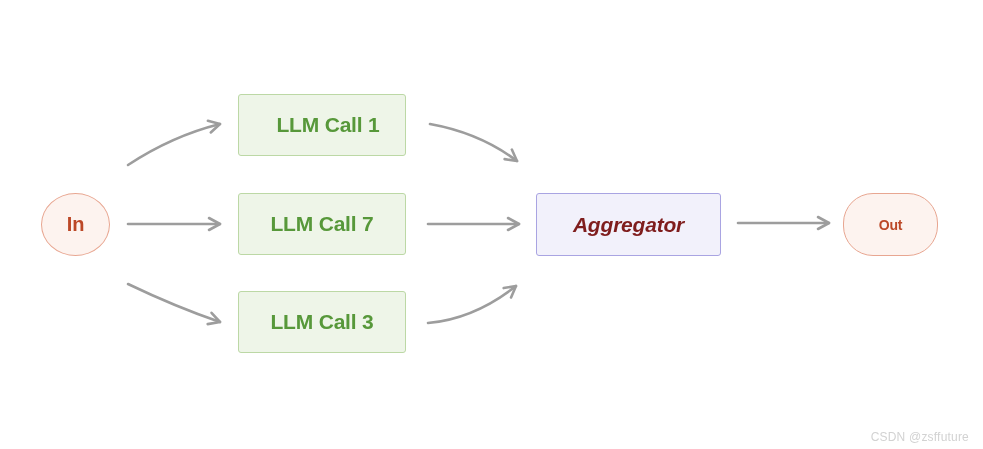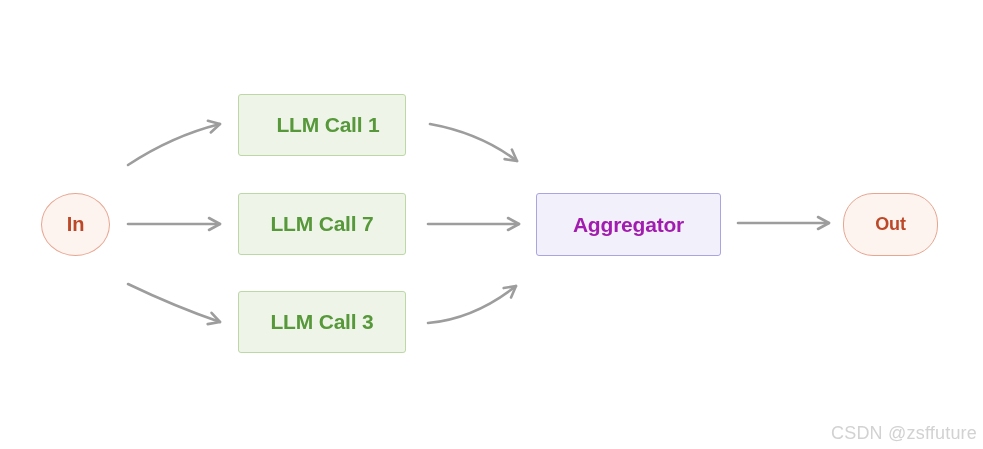--- a/index.html
+++ b/index.html
@@ -46,21 +46,21 @@
   }
   .node-pill {
     left: 843px;
     top: 193px;
     width: 95px;
     height: 63px;
     background: #fdf3ef;
     border: 1.5px solid #e8a691;
     border-radius: 30px;
     color: #bc4827;
-    font-size: 18px;
+    font-size: 14px;
   }
   .node-green {
     left: 238px;
     width: 168px;
     height: 62px;
     background: #eef5e8;
     border: 1.5px solid #bcd8a5;
     border-radius: 3px;
     color: #57983a;
     font-size: 21px;
@@ -69,35 +69,36 @@
   .node-green.row2 { top: 193px; }
   .node-green.row3 { top: 291px; justify-content: center; }
   .node-purple {
     left: 536px;
     top: 193px;
     width: 185px;
     height: 63px;
     background: #f2f1fb;
     border: 1.5px solid #a9a4e2;
     border-radius: 3px;
-    color: #a21caf;
+    color: #7f1d1d;
     font-size: 21px;
+    font-style: italic;
   }
   .edge {
     fill: none;
     stroke: #9d9d9d;
     stroke-width: 2.6px;
     stroke-linecap: round;
   }
   .watermark {
     position: absolute;
-    right: 6px;
+    right: 14px;
     bottom: 5px;
     color: #d2d2d2;
-    font-size: 18px;
+    font-size: 12px;
     font-weight: normal;
     letter-spacing: 0.2px;
   }
 </style>
 </head>
 <body>
 
 <div class="stage">
 
   <svg class="edges-layer" viewBox="0 0 983 449" xmlns="http://www.w3.org/2000/svg">

